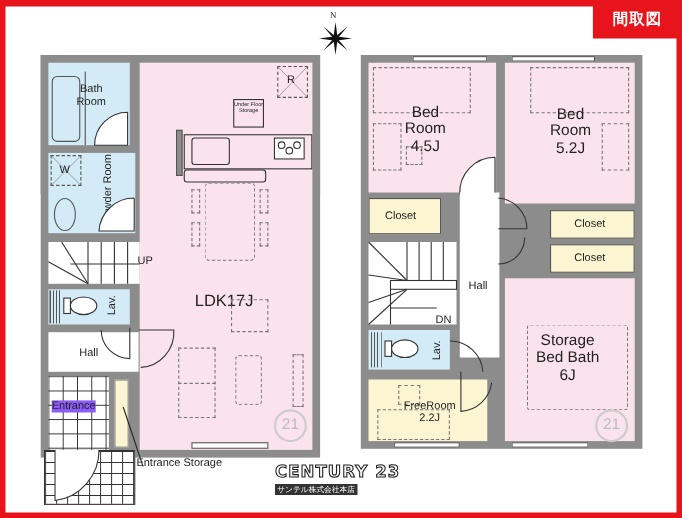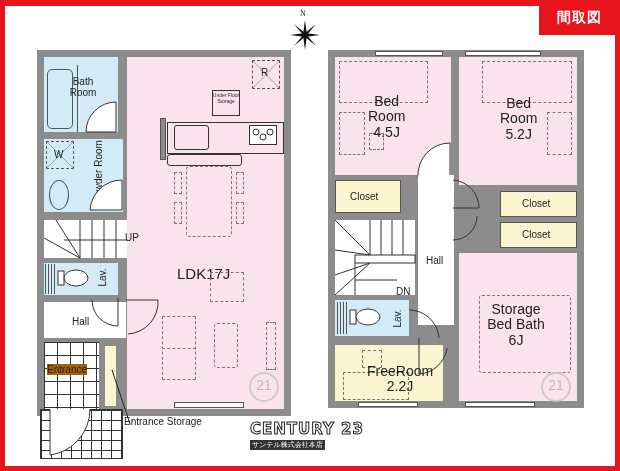--- a/index.html
+++ b/index.html
@@ -88,21 +88,21 @@
   <div class="abs white" style="left:44px;top:302px;width:82px;height:36px;"></div>
   <div class="lbl" style="left:72px;top:316px;font-size:10px;">Hall</div>
   <svg style="left:92px;top:298px" width="36" height="30">
       <path d="M26 0 L26 28 A26 26 0 0 1 0 2" fill="none" stroke="#333"></path>
     </svg>
   <svg style="left:126px;top:300px" width="34" height="36">
       <path d="M0 0 L32 0 A32 32 0 0 1 2 34" fill="none" stroke="#333"></path>
     </svg>
 
   <div class="abs white" style="left:44px;top:342px;width:55px;height:67px;background-image:linear-gradient(#333 1px,transparent 1px),linear-gradient(90deg,#333 1px,transparent 1px);background-size:13px 13px;"></div>
-  <div class="lbl" style="left:47px;top:364px;font-size:10px;background:#a16207;">Entrance</div>
+  <div class="lbl" style="left:47px;top:364px;font-size:10px;background:#8b5cf6;">Entrance</div>
   <div class="abs yellow" style="left:104px;top:345px;width:13px;height:62px;border:1px solid #888;"></div>
 
   <div class="abs white" style="left:40px;top:409px;width:83px;height:50px;border:1px solid #333;background-image:linear-gradient(#333 1px,transparent 1px),linear-gradient(90deg,#333 1px,transparent 1px);background-size:10px 10px;"></div>
   <svg style="left:50px;top:409px" width="42" height="48">
       <path d="M0 0 L0 46 A46 46 0 0 0 40 0" fill="#fff" stroke="#333"></path>
     </svg>
 
   <svg style="left:112px;top:370px" width="20" height="56">
       <line x1="0" y1="0" x2="18" y2="54" stroke="#222"></line>
     </svg>
@@ -204,21 +204,21 @@
       <ellipse cx="18" cy="10" rx="12" ry="8" fill="#fff" stroke="#333"></ellipse>
     </svg>
   <div class="lbl" style="left:388px;top:313px;font-size:10px;transform:rotate(-90deg);">Lav.</div>
   <svg style="left:409px;top:310px" width="36" height="30">
       <path d="M0 0 A30 30 0 0 1 30 28" fill="none" stroke="#333"></path>
     </svg>
 
   <div class="abs yellow" style="left:335px;top:345px;width:108px;height:56px;"></div>
   <div class="dot" style="left:343px;top:372px;width:66px;height:28px;"></div>
   <div class="dot" style="left:362px;top:350px;width:20px;height:18px;"></div>
-  <div class="lbl" style="left:367px;top:364px;font-size:14px;">
+  <div class="lbl" style="left:367px;top:364px;font-size:10px;">
     <div>FreeRoom</div>
     <div>2.2J</div>
   </div>
   <svg style="left:419px;top:338px" width="30" height="38">
       <path d="M0 0 L0 36 A30 30 0 0 0 28 10" fill="none" stroke="#333"></path>
     </svg>
 
   <div class="abs pink" style="left:459px;top:253px;width:118px;height:148px;"></div>
   <div class="dot" style="left:479px;top:295px;width:92px;height:78px;border-radius:3px;"></div>
   <div class="lbl" style="left:481px;top:302px;font-size:14px;width:70px;">

